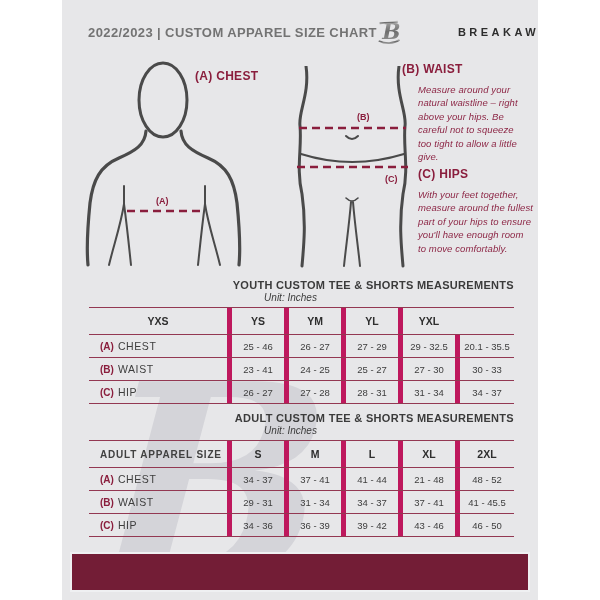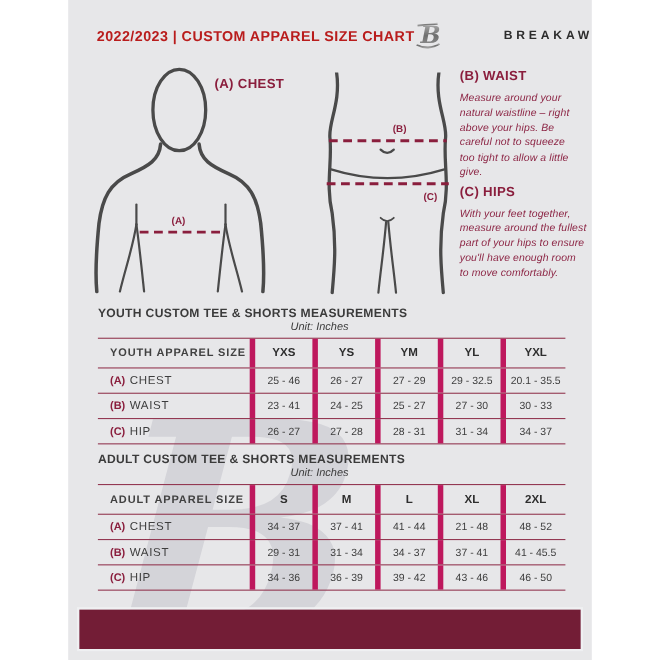--- a/index.html
+++ b/index.html
@@ -12,21 +12,21 @@
   .page {
     position:absolute; left:62px; top:0; width:476px; height:600px;
     background:#e7e7e9; overflow:hidden;
   }
   
   .header {
     position:absolute; left:26px; top:20px; width:426px; height:24px;
     display:flex; justify-content:space-between; align-items:center; z-index:3;
   }
   .page-title {
-    font-size:13px; font-weight:bold; color:#b91c1c; letter-spacing:0.4px;
+    font-size:13px; font-weight:bold; color:#737373; letter-spacing:0.4px;
     white-space:nowrap;
   }
   .brand { display:flex; align-items:center; gap:8px; }
   .brand-name {
     font-size:11px; font-weight:bold; color:#2d2d2d; letter-spacing:3.5px;
     white-space:nowrap;
     margin-left:47px;
   }
   
   .fig { position:absolute; z-index:1; }
@@ -35,27 +35,27 @@
   .m-heading {
     position:absolute; z-index:2; font-size:12px; font-weight:bold;
     color:#8a1e3d; letter-spacing:0.3px;
   }
   .m-para {
     position:absolute; z-index:2; font-size:9.5px; font-style:italic;
     color:#8d2746; line-height:1.42; letter-spacing:0.1px;
   }
   .heading-a { left:133px; top:69px; }
   .para-a    { left:133px; top:83px;  width:120px; }
-  .heading-b { left:356px; top:62px; }
+  .heading-b { left:340px; top:62px; }
   .para-b    { left:356px; top:83px;  width:110px; }
   .heading-c { left:356px; top:167px; }
   .para-c    { left:356px; top:188px; width:116px; }
   
   .section-title {
-    position:absolute; left:27px; width:425px; text-align:left; z-index:2;
+    position:absolute; left:27px; width:425px; text-align:right; z-index:2;
     font-size:11px; font-weight:bold; color:#3b3b3b; letter-spacing:0.3px;
   }
   .section-sub {
     position:absolute; left:16px; width:425px; text-align:center; z-index:2;
     font-size:10px; font-style:italic; color:#3b3b3b;
   }
   .size-table {
     position:absolute; left:27px; width:425px; z-index:2;
     border-top:1px solid #93385​2; 
   }
@@ -152,21 +152,20 @@
   <div class="m-para para-b">Measure around your natural waistline – right above your hips. Be careful not to squeeze too tight to allow a little give.</div>
 
   <div class="m-heading heading-c">(C) HIPS</div>
   <div class="m-para para-c">With your feet together, measure around the fullest part of your hips to ensure you'll have enough room to move comfortably.</div>
 
   <div class="section-title" style="top:279px">YOUTH CUSTOM TEE &amp; SHORTS MEASUREMENTS</div>
   <div class="section-sub" style="top:292px">Unit: Inches</div>
 
   <div class="size-table" style="top:307px">
     <div class="t-row head">
-      <div class="cell lab">YOUTH APPAREL SIZE</div>
       <div class="cell">YXS</div>
       <div class="cell">YS</div>
       <div class="cell">YM</div>
       <div class="cell">YL</div>
       <div class="cell">YXL</div>
     </div>
     <div class="t-row data">
       <div class="cell lab">
         <span class="marker">(A)</span>
         <span class="rowname">CHEST</span>

